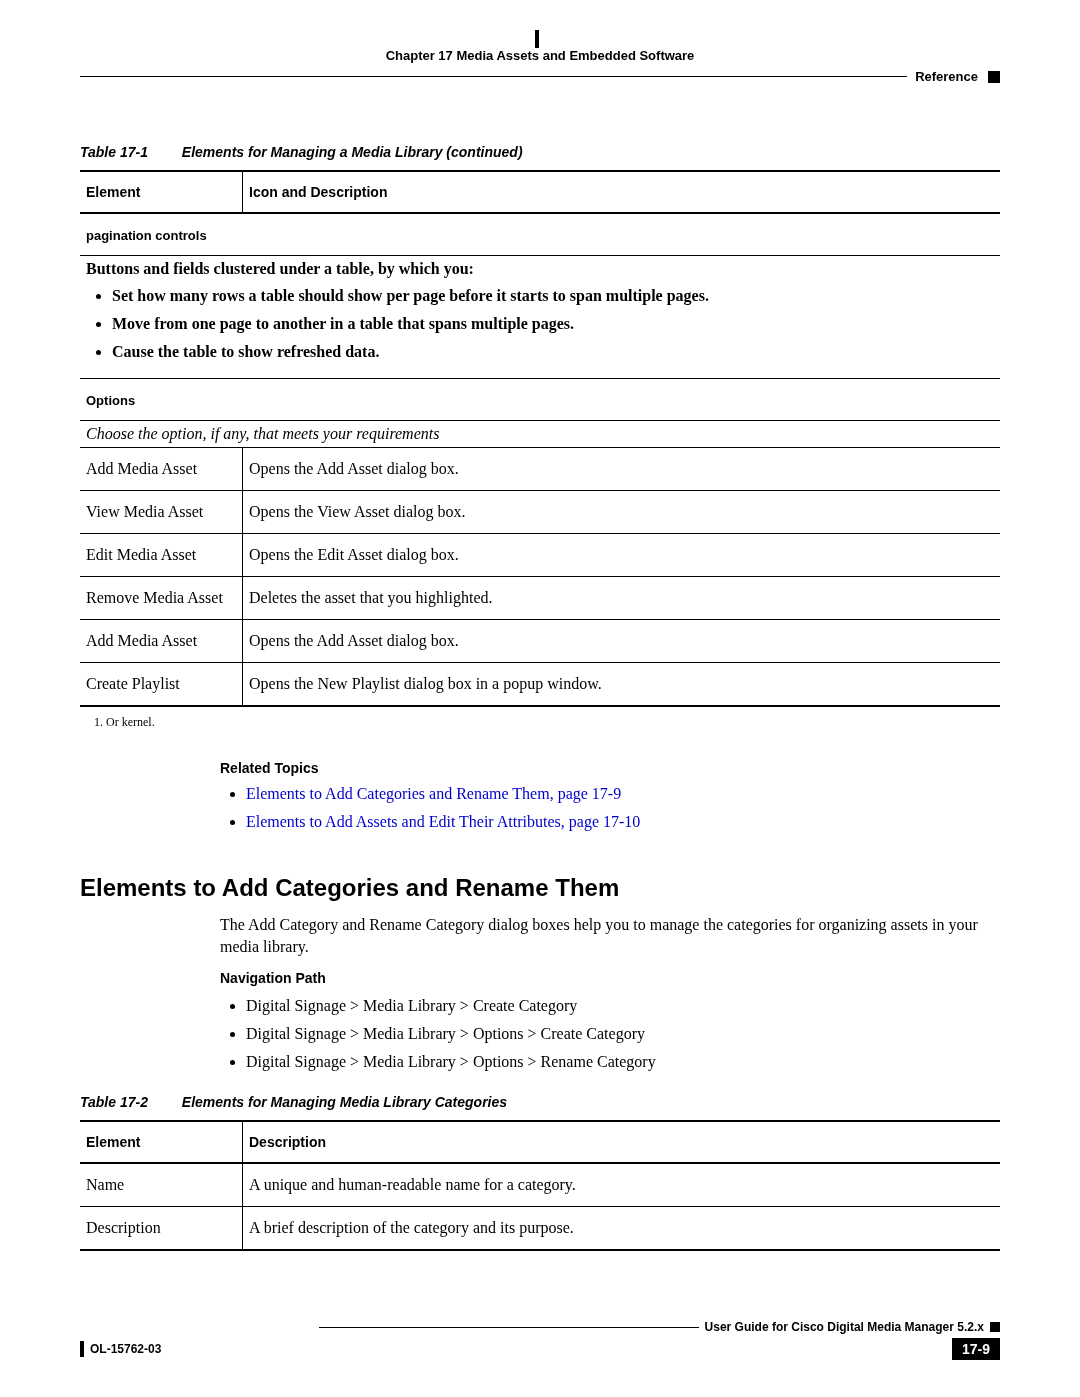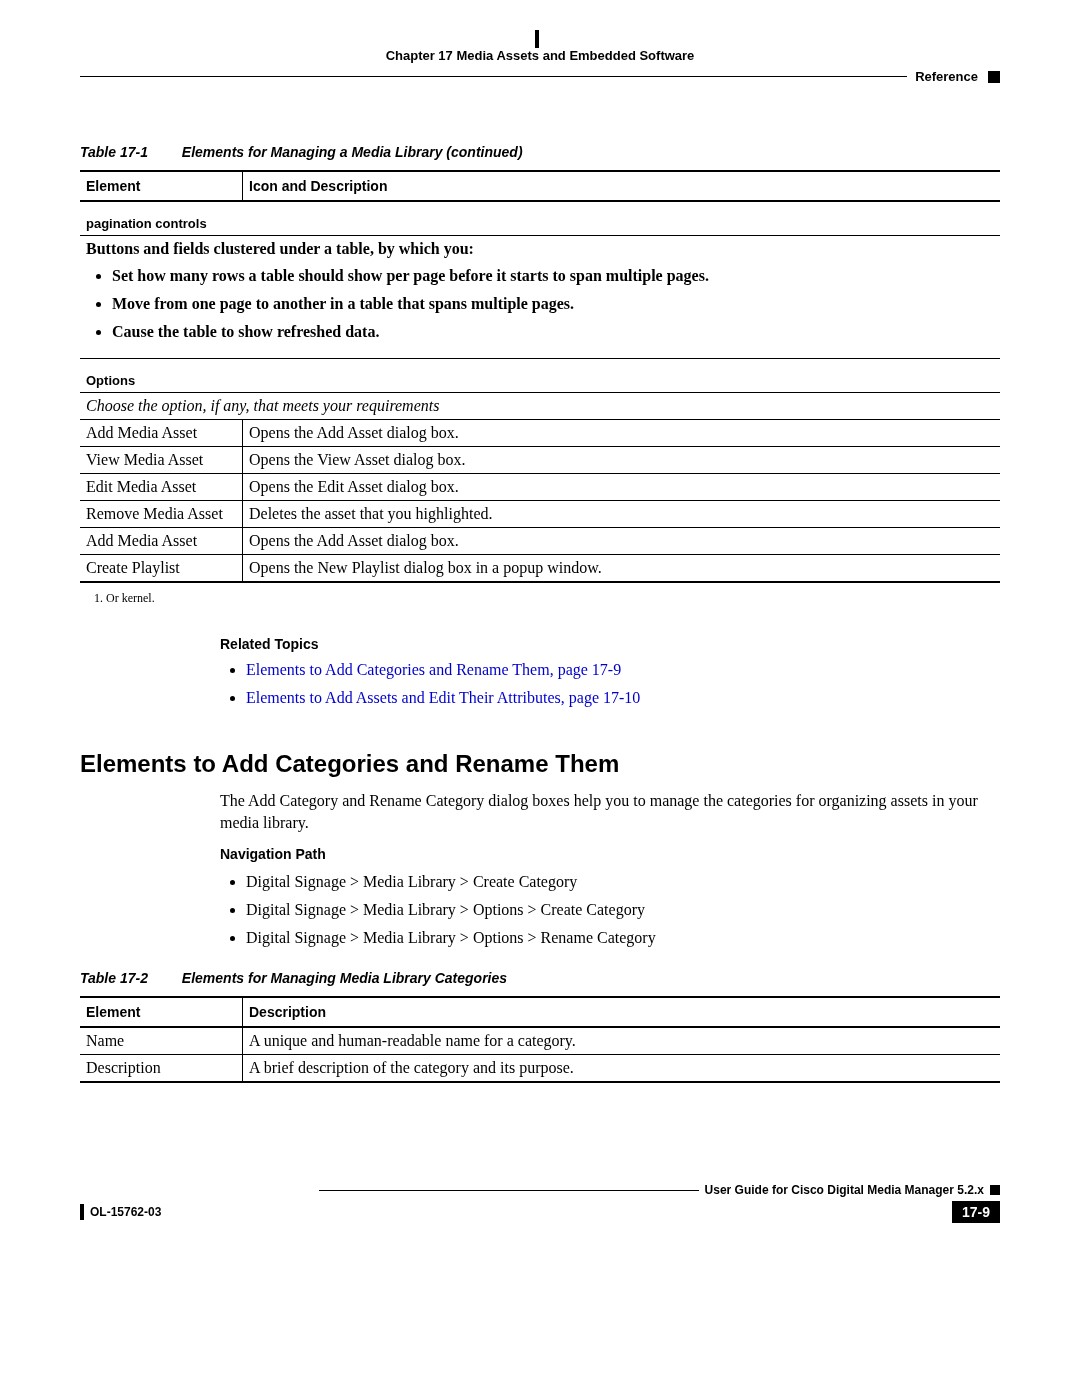--- a/index.html
+++ b/index.html
@@ -65,26 +65,26 @@
   table {
     border-collapse: collapse;
     width: 100%;
     font-size: 16px;
   }
   th {
     font-family: Arial, Helvetica, sans-serif;
     font-size: 14px;
     font-weight: bold;
     text-align: left;
-    padding: 6px 6px;
+    padding: 12px 6px;
     border-top: 2px solid #000;
     border-bottom: 2px solid #000;
   }
   td {
-    padding: 4px 6px;
+    padding: 12px 6px;
     border-bottom: 1px solid #000;
     vertical-align: top;
     font-family: "Times New Roman", Times, serif;
   }
   .col1 { width: 150px; }
   .section-row td {
     font-family: Arial, Helvetica, sans-serif;
     font-size: 13px;
     font-weight: bold;
     border-bottom: 1px solid #000;
@@ -128,21 +128,21 @@
   }
   .body-indent {
     margin-left: 140px;
     font-size: 16px;
     line-height: 1.4;
   }
   .body-indent p { margin: 6px 0; }
   .nav-list li { margin: 4px 0; }
   .table2 th.col1b { width: 150px; }
   .footer {
-    margin-top: 100px;
+    margin-top: 69px;
     font-family: Arial, Helvetica, sans-serif;
     font-size: 12px;
     font-weight: bold;
   }
   .footer-top {
     display: flex;
     justify-content: flex-end;
     align-items: center;
   }
   .footer-top .guide-line {

